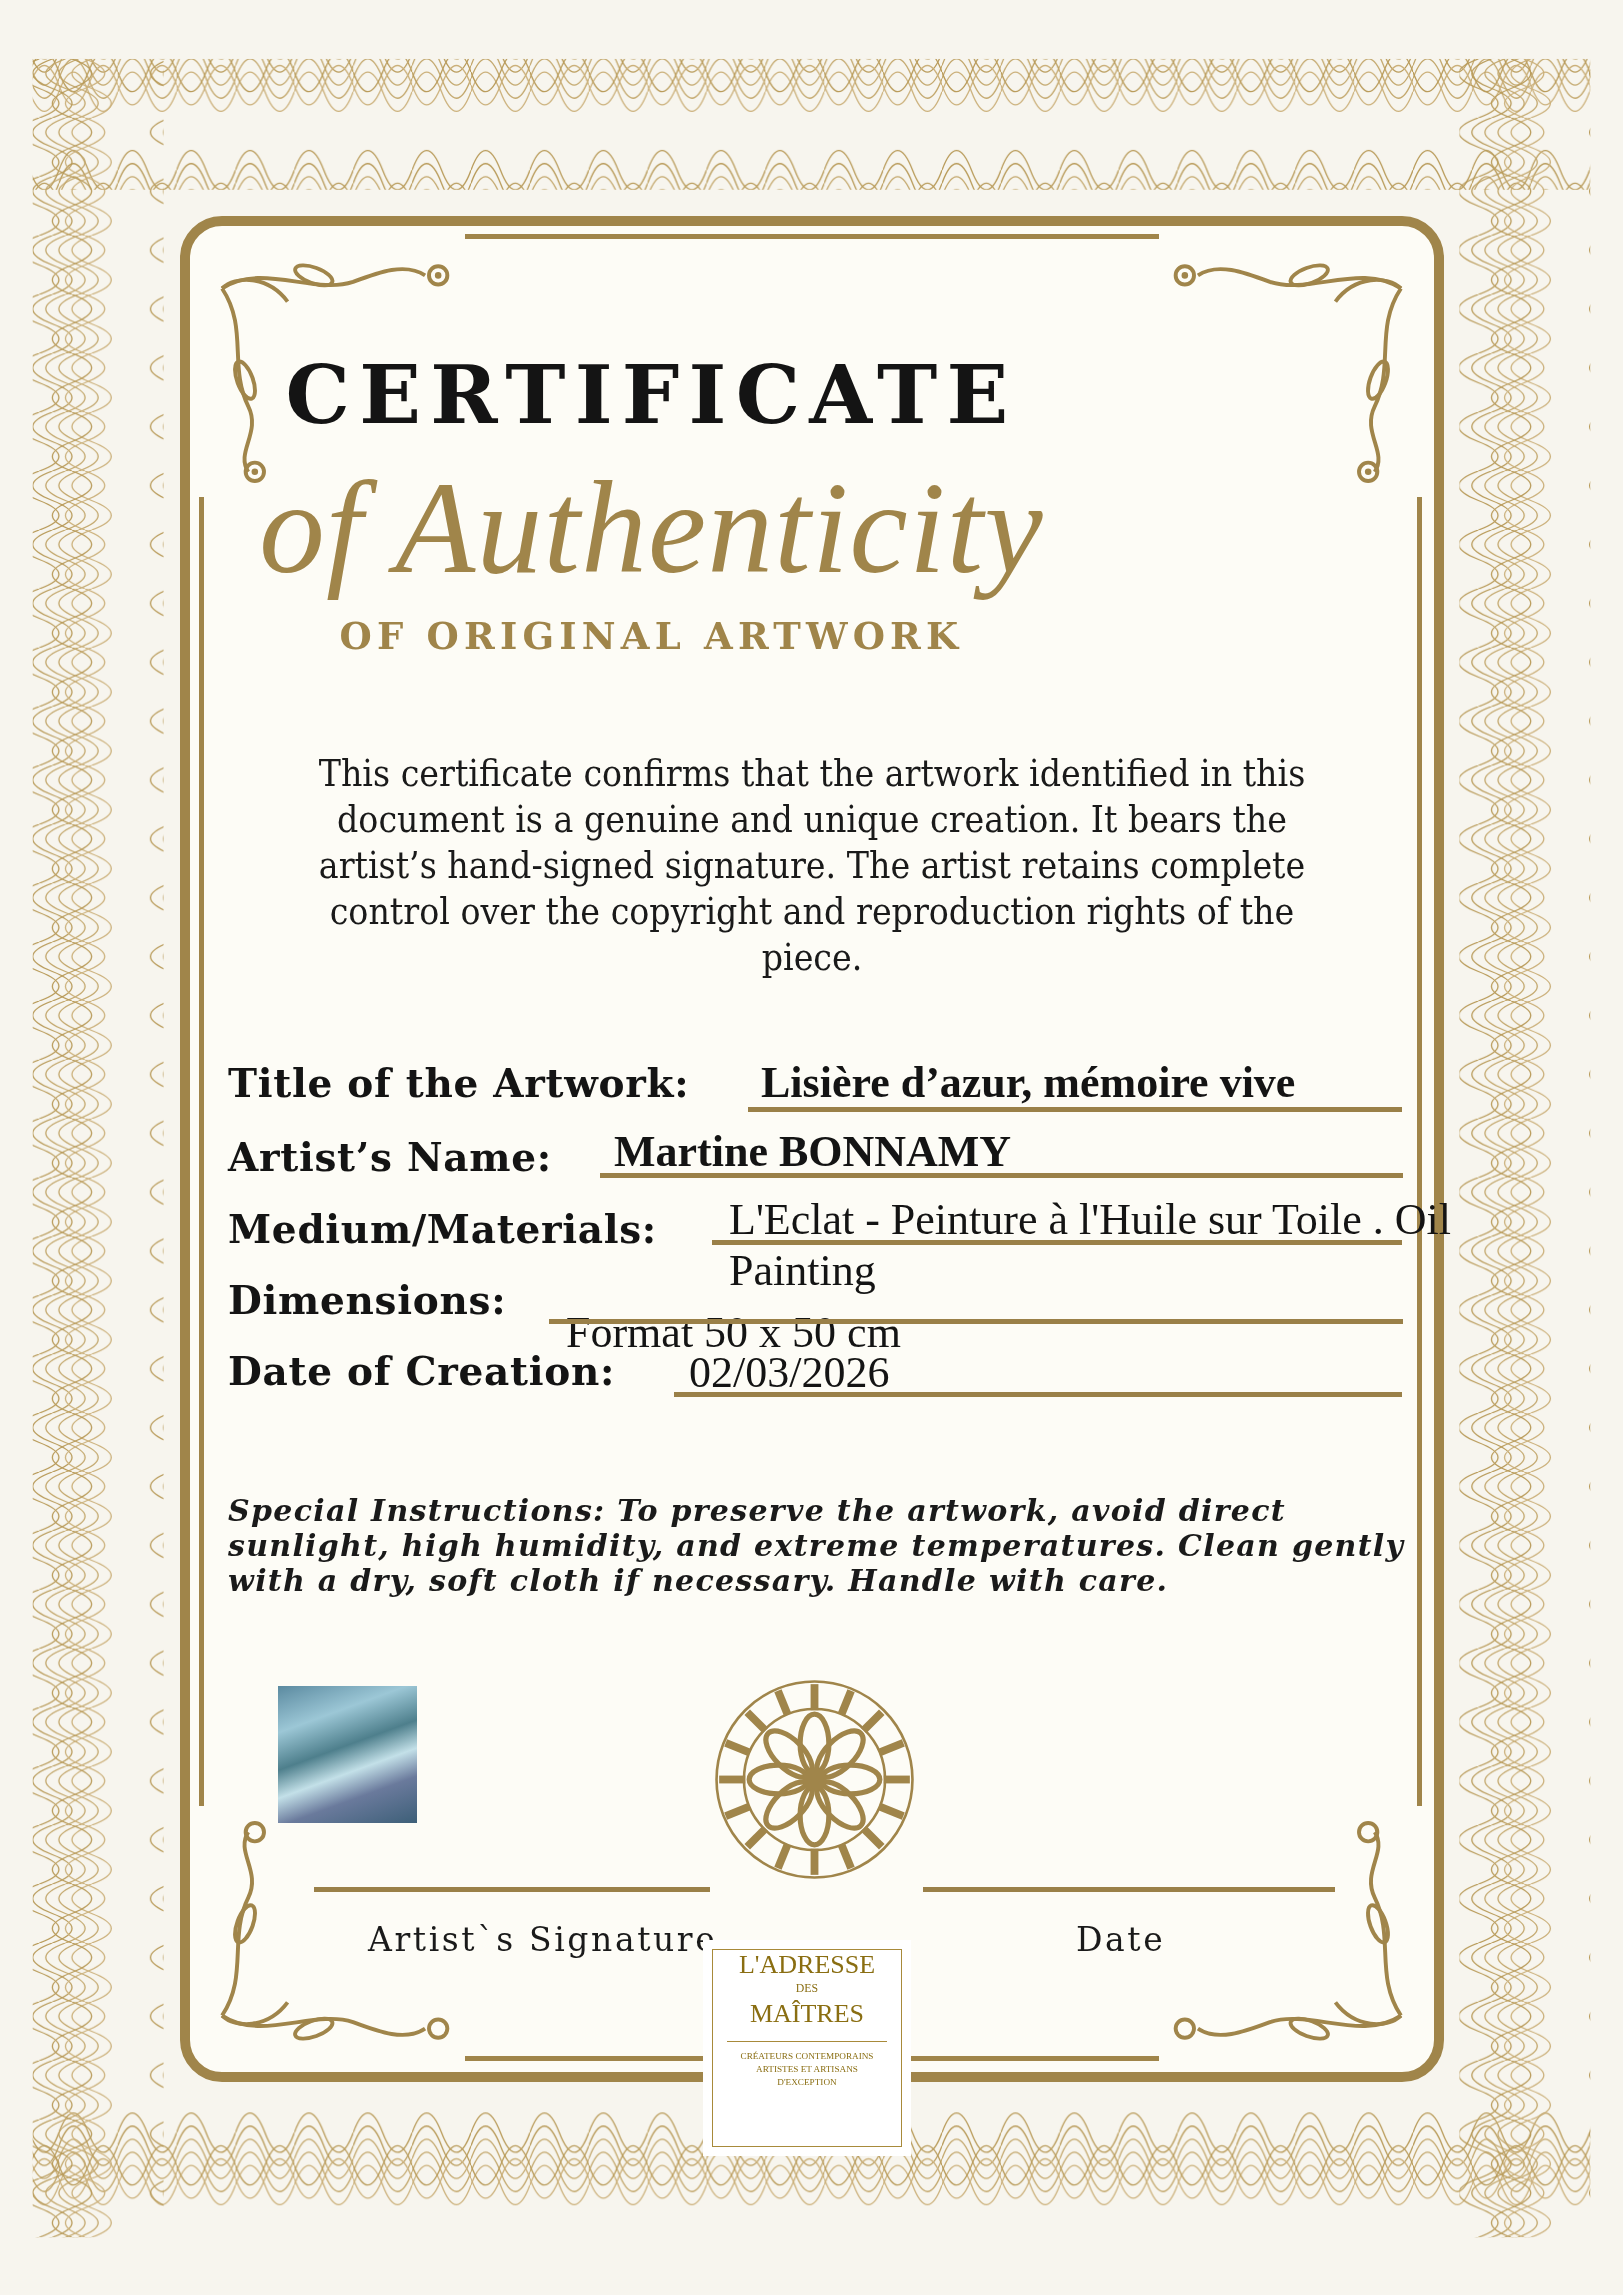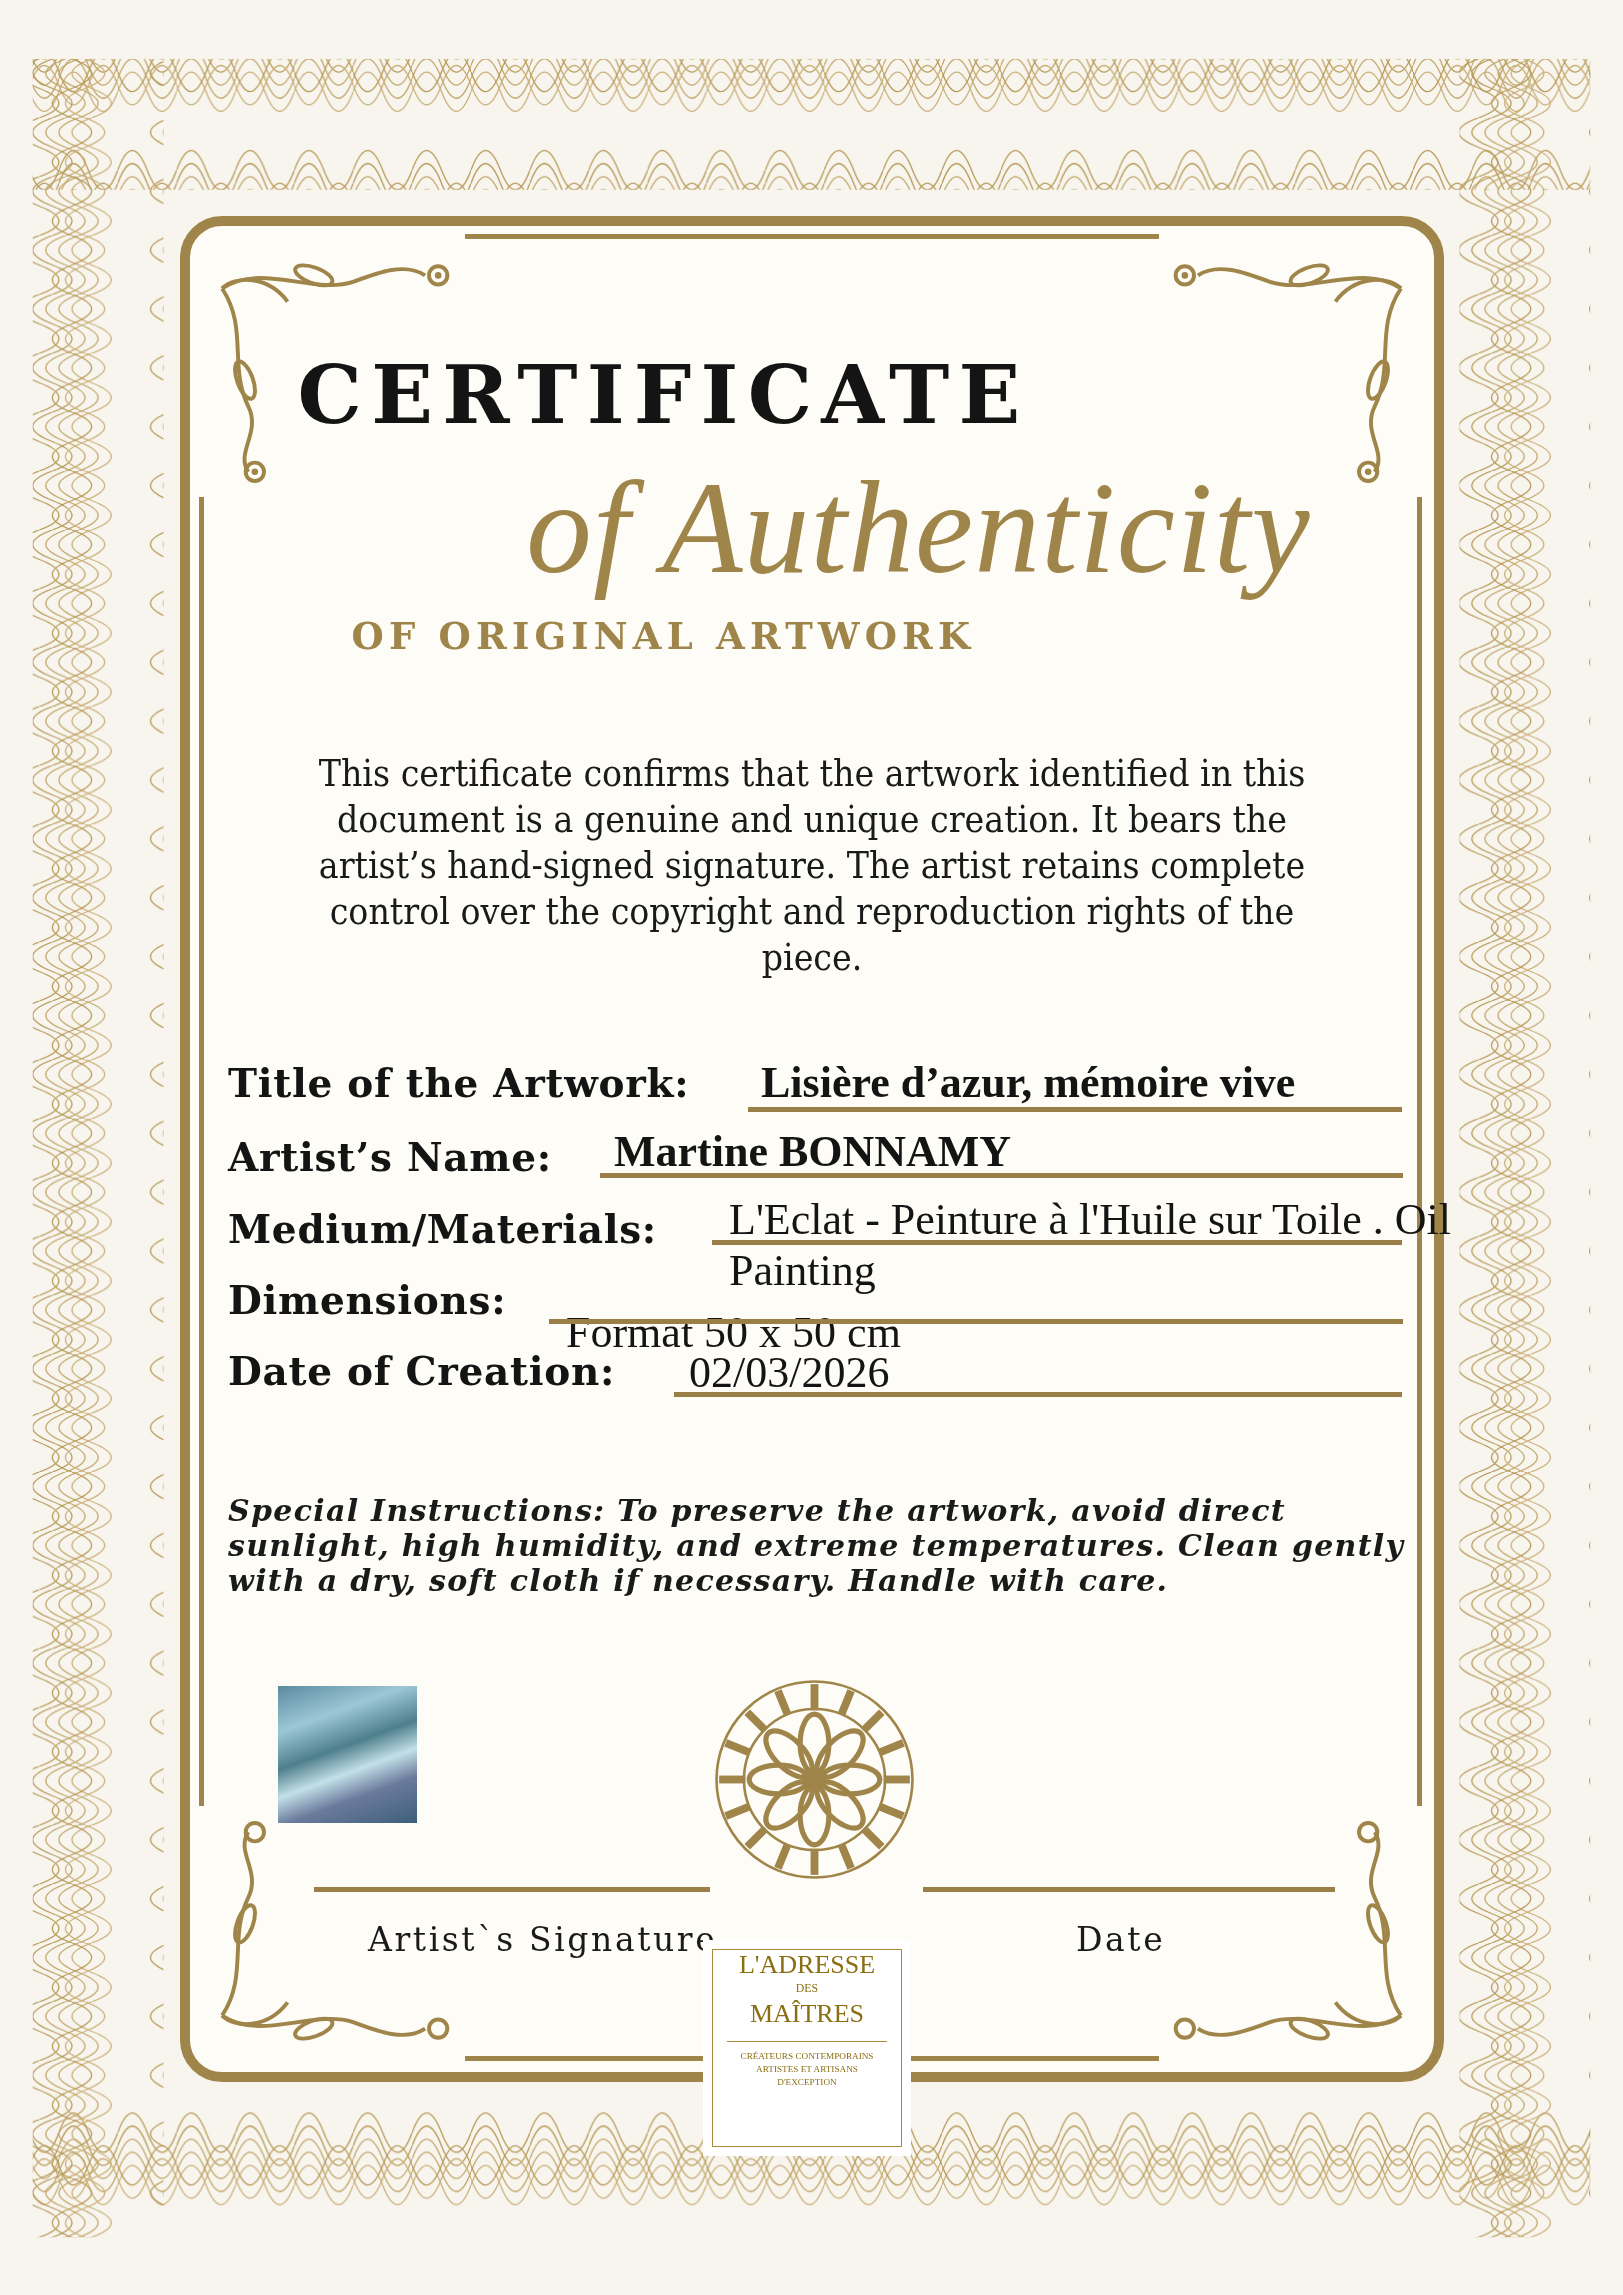--- a/index.html
+++ b/index.html
@@ -1,23 +1,23 @@
 <!DOCTYPE html>
 <html style="font-size:10.5px"><head>
 <meta charset="utf-8">
 <style>
   html,body{margin:0;padding:0;}
   body{width:1623px;height:2295px;position:relative;background:#f7f5ee;overflow:hidden;font-family:"DejaVu Serif",serif;}
   .guilloche{position:absolute;left:0;top:0;width:1623px;height:2295px;}
   .panel{position:absolute;left:180px;top:216px;width:1264px;height:1866px;background:#fdfcf6;border:10.5px solid #a0854a;border-radius:42px;box-sizing:border-box;}
   .inner-line{position:absolute;background:#a0854a;}
   .corner{position:absolute;width:131px;height:131px;}
-  .title{position:absolute;left:16px;width:1295px;text-align:center;}
+  .title{position:absolute;left:4px;width:1295px;text-align:center;}
   #cert{top:347px;font-family:"DejaVu Serif",serif;font-weight:bold;font-size:81px;letter-spacing:9.2px;color:#141414;}
-  #auth{top:452px;font-family:"Liberation Serif",serif;font-style:italic;font-size:131px;color:#a0854a;letter-spacing:1.3px;text-align:right;}
+  #auth{top:452px;font-family:"Liberation Serif",serif;font-style:italic;font-size:131px;color:#a0854a;letter-spacing:1.3px;}
   #orig{top:614px;font-family:"DejaVu Serif",serif;font-weight:bold;font-size:37px;letter-spacing:5.2px;color:#a0854a;}
   .intro{position:absolute;left:236px;width:1152px;top:751px;text-align:center;font-family:"DejaVu Serif",serif;font-size:37px;line-height:46px;color:#1a1a1a;transform:scaleX(0.9);transform-origin:center top;}
   .field{position:absolute;left:228px;}
   .field .label{position:absolute;left:0;font-family:"DejaVu Serif",serif;font-weight:bold;font-size:39px;color:#141414;white-space:nowrap;letter-spacing:0.7px;}
   .field .line{position:absolute;height:5.2px;background:#9a8048;}
   .field .value{position:absolute;font-family:"Liberation Serif",serif;font-size:44px;color:#141414;white-space:nowrap;}
   .special{position:absolute;left:228px;top:1493px;width:1178px;font-family:"DejaVu Serif",serif;font-style:italic;font-size:30px;line-height:35px;color:#1a1a1a;letter-spacing:1.3px;font-weight:bold;}
   .thumb{position:absolute;left:278px;top:1686px;width:139px;height:137px;background:linear-gradient(160deg,#5b8aa0 0%,#9cc7d6 25%,#4e7f8c 45%,#c3e0e8 60%,#6a7a9c 75%,#3d5f78 100%);}
   .seal{position:absolute;left:710px;top:1675px;width:209px;height:209px;}
   .sigline{position:absolute;height:5.2px;background:#9a8048;top:1887px;}

